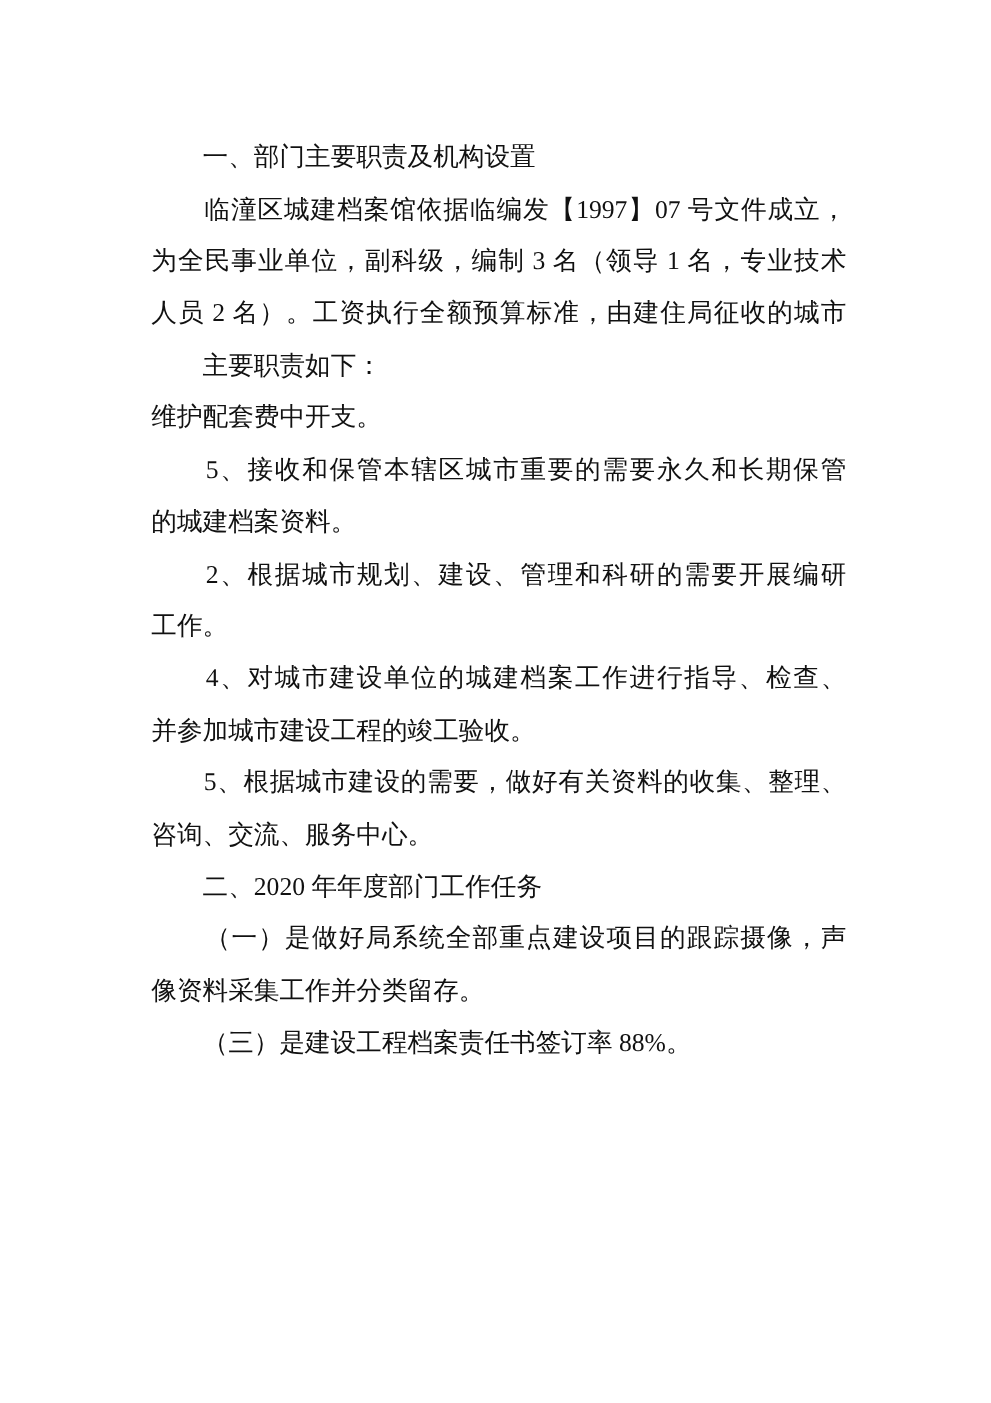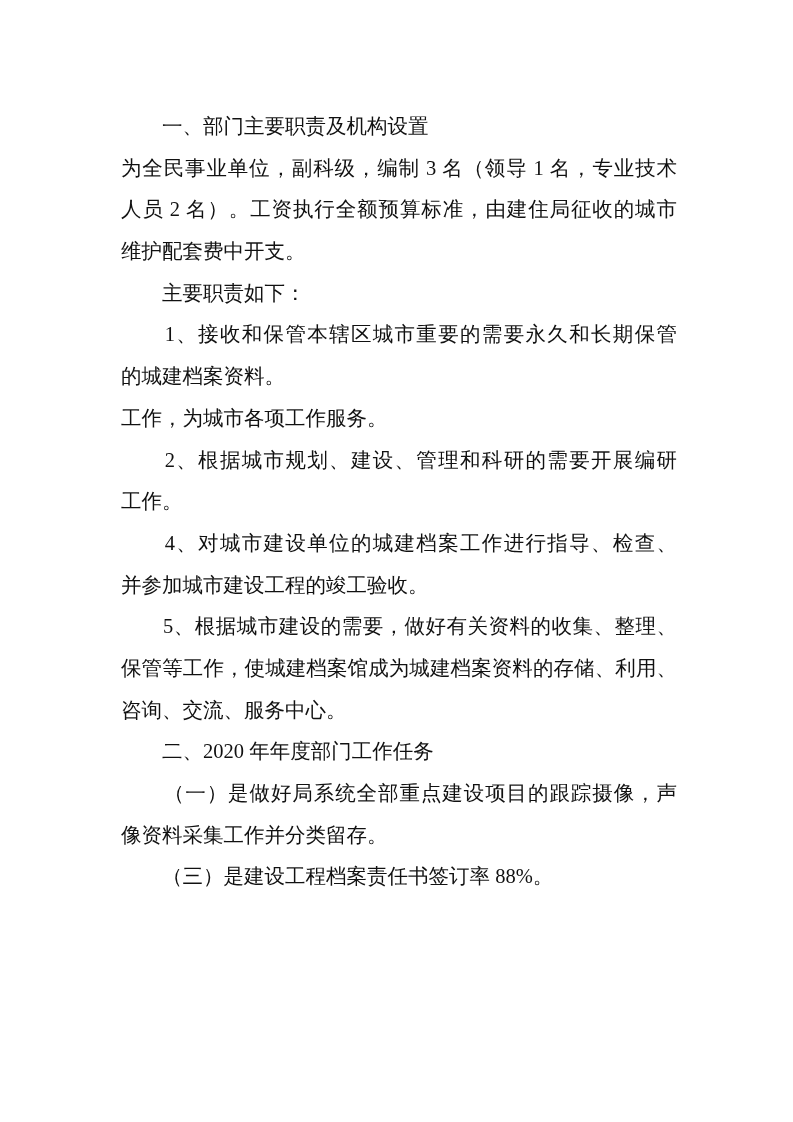--- a/index.html
+++ b/index.html
@@ -45,32 +45,31 @@
     text-align: justify;
     text-align-last: justify;
   }
 </style>
 </head>
 <body>
 
 <div class="page">
   <div class="doc">
     <div class="line">　　一、部门主要职责及机构设置</div>
+    <div class="line j">　　临潼区城建档案馆依据临编发【1997】07 号文件成立，</div>
     <div class="line j">为全民事业单位，副科级，编制 3 名（领导 1 名，专业技术</div>
     <div class="line j">人员 2 名）。工资执行全额预算标准，由建住局征收的城市</div>
+    <div class="line">　　主要职责如下：</div>
     <div class="line">维护配套费中开支。</div>
-    <div class="line">　　主要职责如下：</div>
-    <div class="line j">　　1、接收和保管本辖区城市重要的需要永久和长期保管</div>
+    <div class="line j">　　5、接收和保管本辖区城市重要的需要永久和长期保管</div>
     <div class="line">的城建档案资料。</div>
-    <div class="line">工作，为城市各项工作服务。</div>
     <div class="line j">　　2、根据城市规划、建设、管理和科研的需要开展编研</div>
     <div class="line">工作。</div>
     <div class="line j">　　4、对城市建设单位的城建档案工作进行指导、检查、</div>
     <div class="line">并参加城市建设工程的竣工验收。</div>
     <div class="line j">　　5、根据城市建设的需要，做好有关资料的收集、整理、</div>
-    <div class="line j">保管等工作，使城建档案馆成为城建档案资料的存储、利用、</div>
     <div class="line">咨询、交流、服务中心。</div>
     <div class="line">　　二、2020 年年度部门工作任务</div>
     <div class="line j">　　（一）是做好局系统全部重点建设项目的跟踪摄像，声</div>
     <div class="line">像资料采集工作并分类留存。</div>
     <div class="line">　　（三）是建设工程档案责任书签订率 88%。</div>
   </div>
 </div>
 
 </body></html>

